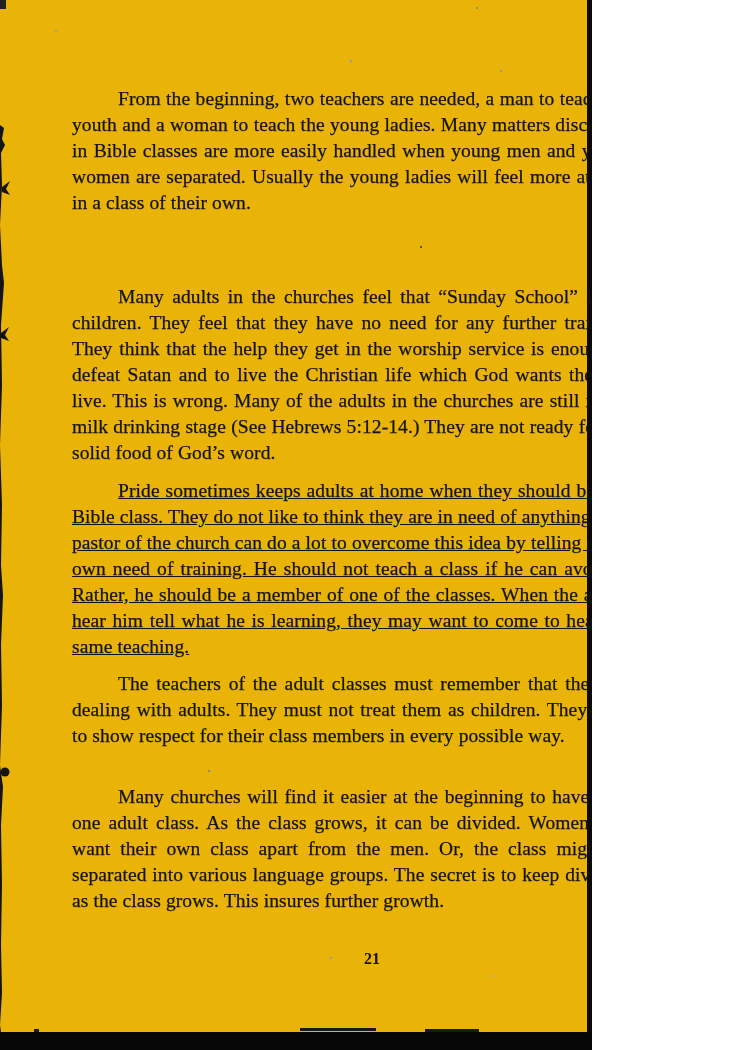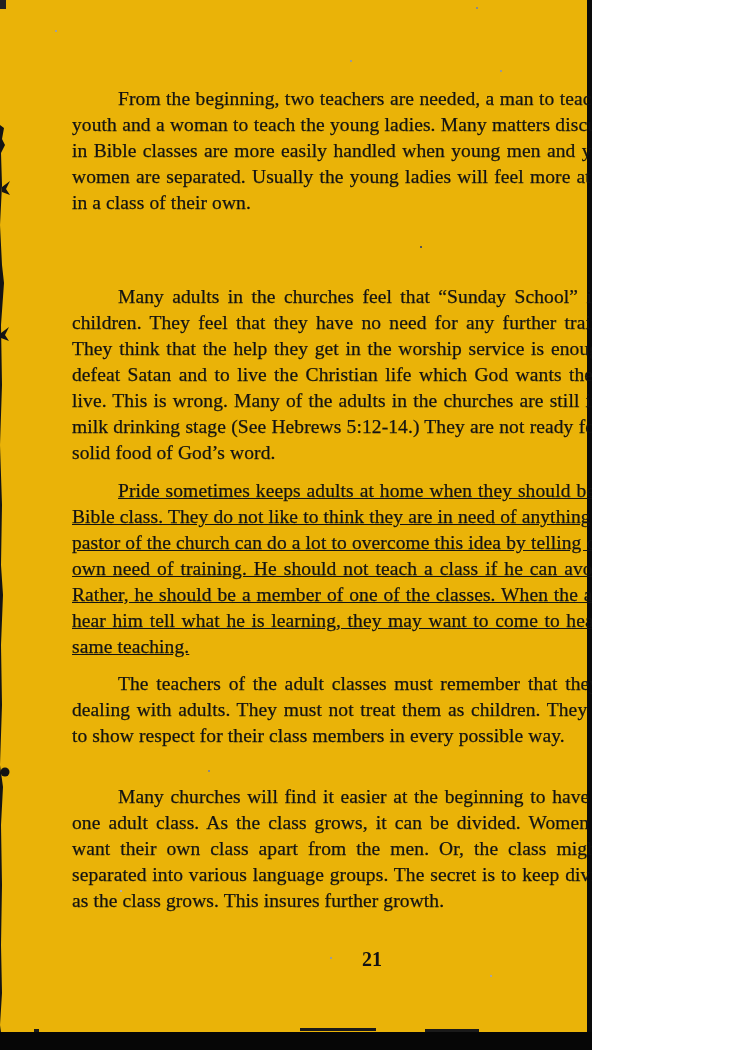--- a/index.html
+++ b/index.html
@@ -37,21 +37,21 @@
     line-height: 26px;
     font-weight: bold;
     letter-spacing: 1px;
     -webkit-text-stroke: 0.3px #111;
   }
   .page-number {
     position: absolute;
     left: 0;
     width: 744px;
     text-align: center;
-    font-size: 20px;
+    font-size: 16px;
     font-weight: bold;
     line-height: 26px;
   }
   
   .edge-right {
     position: absolute;
     top: 0;
     right: 0;
     width: 5px;
     height: 1050px;

